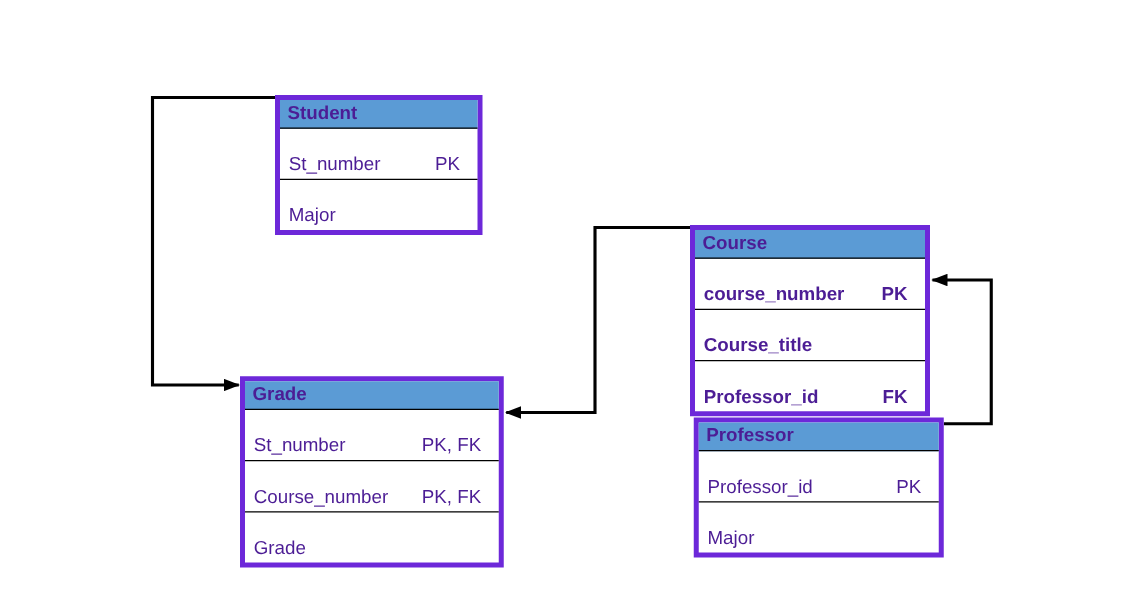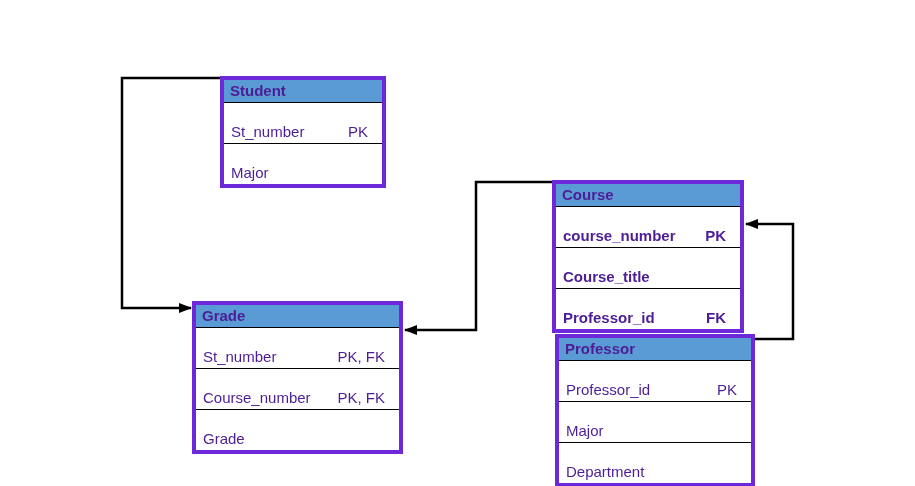--- a/index.html
+++ b/index.html
@@ -123,20 +123,16 @@
     <div class="entity-header">Professor</div>
     <div class="entity-rows">
         <div class="entity-row">
           <span>Professor_id</span>
           <span>PK</span>
         </div>
         <div class="entity-row">
           <span>Major</span>
           <span></span>
         </div>
-        <div class="entity-row">
-          <span>Department</span>
-          <span></span>
-        </div>
       </div>
   </div>
 
 </div>
 
 </body></html>

